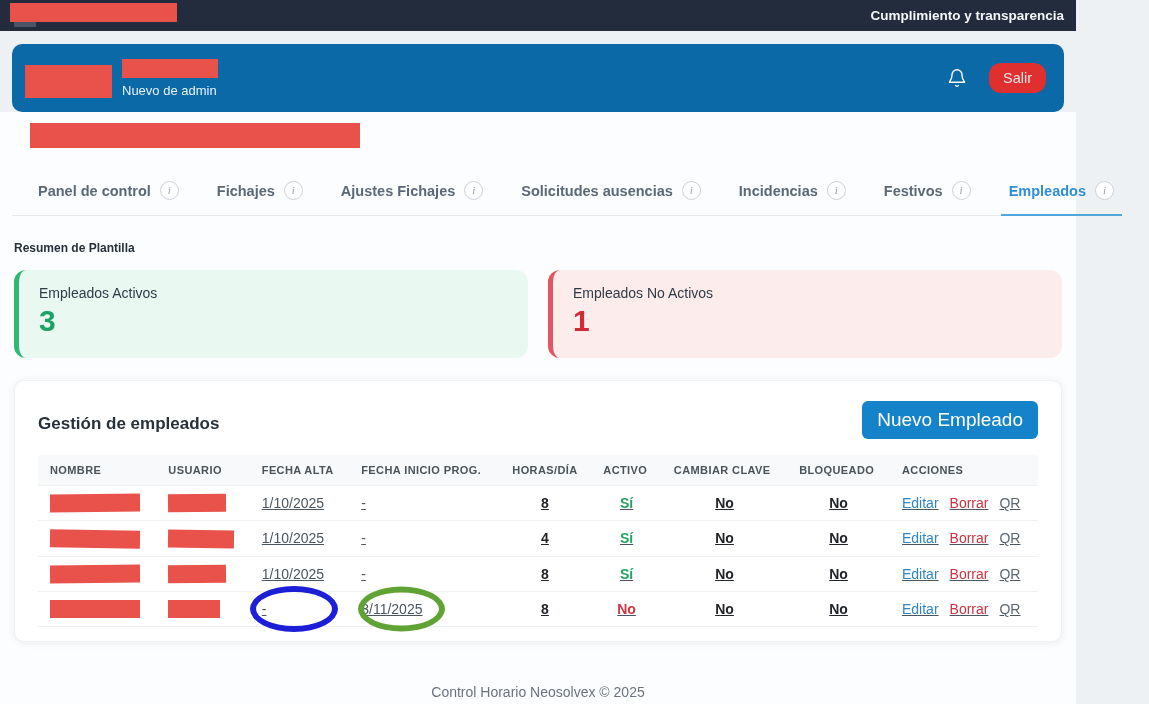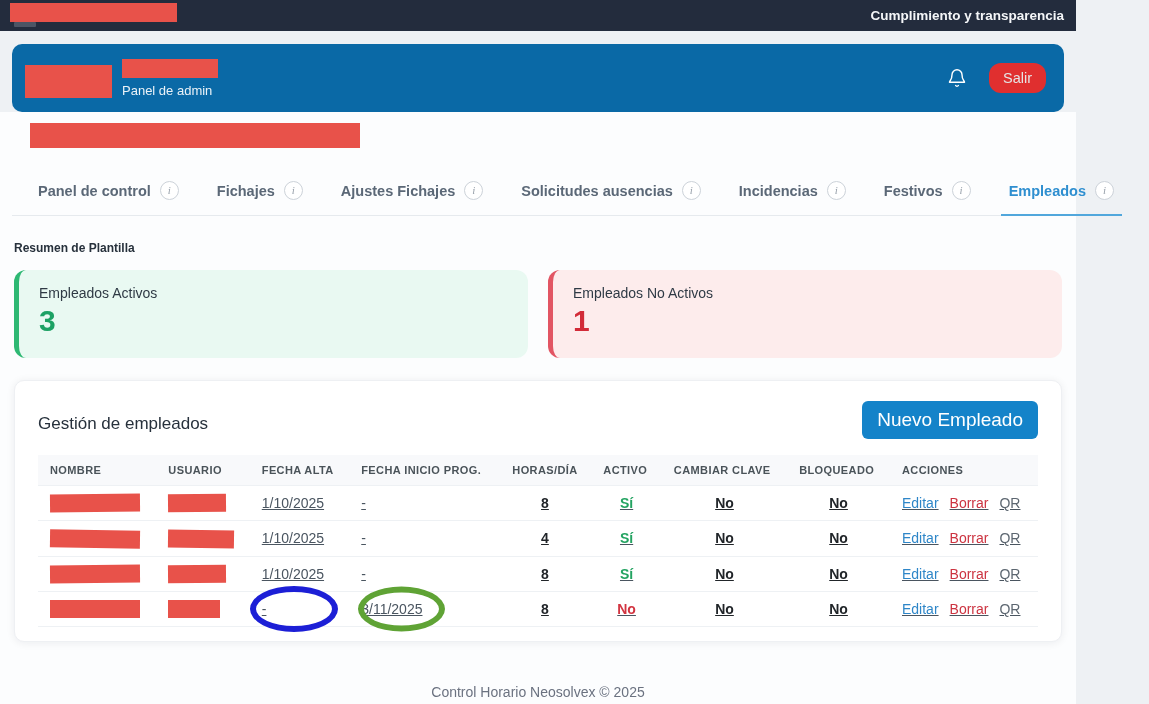--- a/index.html
+++ b/index.html
@@ -115,21 +115,21 @@
   .card.green .card-value{color:var(--c-green);}
   .card.red .card-value{color:var(--c-red-num);}
 
   
   .table-card{
     background:#fff;border:1px solid #eef0f3;border-radius:10px;
     margin:22px 14px 0 14px;padding:20px 23px 14px 23px;
     box-shadow:0 1px 8px rgba(16,24,40,.07);
   }
   .table-card-head{display:flex;align-items:center;justify-content:space-between;}
-  .table-title{font-size:17px;font-weight:normal;color:#27313c;margin-top:8px;}
+  .table-title{font-size:17px;font-weight:bold;color:#27313c;margin-top:8px;}
   .btn-new{
     background:var(--c-btn-blue);color:#fff;border:none;border-radius:6px;
     font-size:19px;padding:8px 15px;cursor:pointer;font-family:inherit;
   }
   table{width:100%;border-collapse:collapse;margin-top:16px;}
   thead tr{background:#f8f9fb;}
   th{
     text-align:left;font-size:11px;color:#4a5359;font-weight:bold;
     letter-spacing:.4px;padding:9px 12px;white-space:nowrap;
   }
@@ -180,21 +180,21 @@
     <div class="logo-smudge"></div>
     <div class="topbar-right">Cumplimiento y transparencia</div>
   </div>
 
   <div class="band">
     <div class="admin-header">
       <div class="admin-left">
         <div class="redact-avatar"></div>
         <div class="admin-id">
           <div class="redact-name"></div>
-          <div class="panel-label">Panel de admin</div>
+          <div class="panel-label">Nuevo de admin</div>
         </div>
       </div>
       <div class="admin-right">
         <span class="bell">
           <svg viewBox="0 0 24 24" width="20" height="22" fill="none" stroke="#ffffff" stroke-width="1.7" stroke-linecap="round" stroke-linejoin="round">
             <path d="M18 8a6 6 0 0 0-12 0c0 7-3 7-3 9h18c0-2-3-2-3-9z"></path>
             <path d="M10.3 21a2 2 0 0 0 3.4 0"></path>
           </svg>
         </span>
         <button class="btn-salir">Salir</button>

